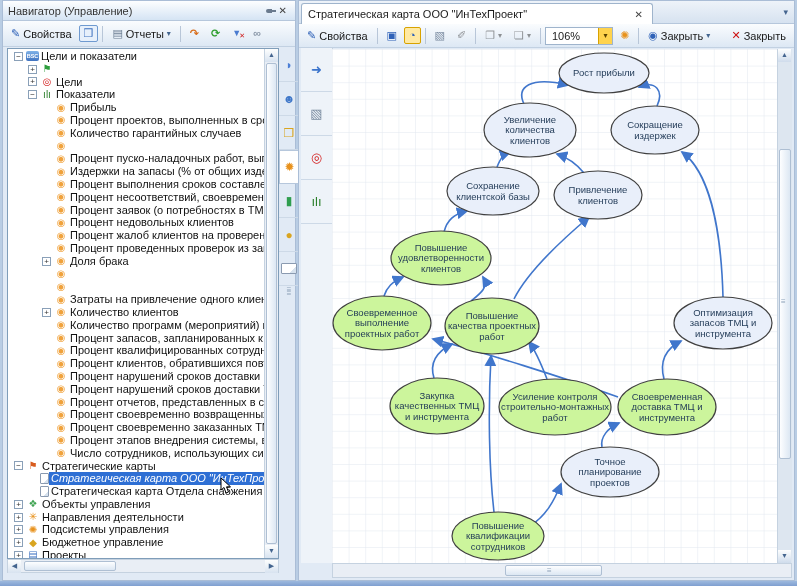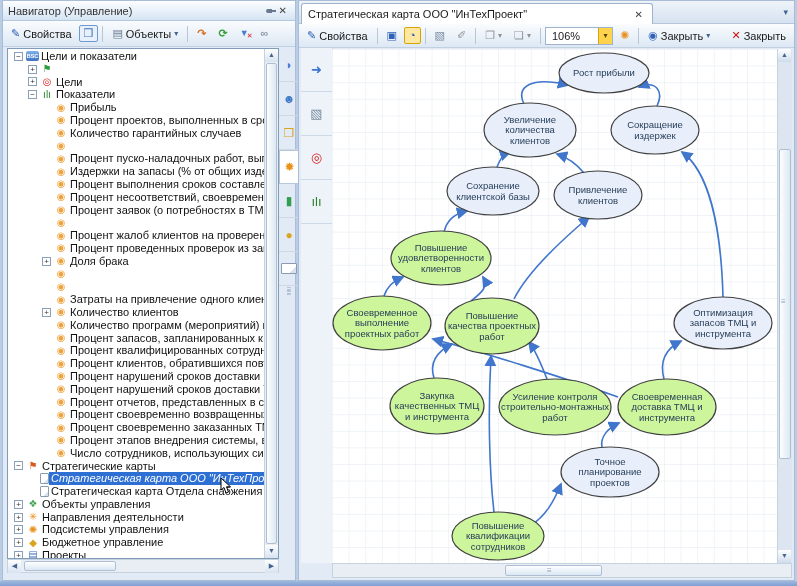--- a/index.html
+++ b/index.html
@@ -87,21 +87,21 @@
     <span class="tb-btn">
       <span class="gi" style="color:#2f62b8">✎</span>
       <span>Свойства</span>
     </span>
     <span class="tb-btn framed">
       <span class="gi" style="color:#3f72c0">❒</span>
     </span>
     <span class="tb-sep"></span>
     <span class="tb-btn">
       <span class="gi" style="color:#6b7d92">▤</span>
-      <span>Объекты</span>
+      <span>Отчеты</span>
       <span class="gi" style="font-size:8px;color:#44658f">▾</span>
     </span>
     <span class="tb-sep"></span>
     <span class="tb-btn">
         <span class="gi" style="color:#d87020;font-weight:bold">↷</span>
       </span>
     <span class="tb-btn">
         <span class="gi" style="color:#2f9e2f;font-weight:bold">⟳</span>
       </span>
     <span class="tb-btn" style="position:relative">
@@ -174,20 +174,21 @@
           <span class="lbl">Процент несоответствий, своевременно дов</span>
         </div>
         <div class="tree-row" style="padding-left: 34px;">
           <span class="exp-spacer"></span>
           <span class="ti ti-indicator" style="color: rgb(240, 162, 60);">◉</span>
           <span class="lbl">Процент заявок (о потребностях в ТМЦ и инс</span>
         </div>
         <div class="tree-row" style="padding-left: 34px;">
           <span class="exp-spacer"></span>
           <span class="ti ti-indicator" style="color: rgb(240, 162, 60);">◉</span>
+          <span class="lbl">Процент недовольных клиентов</span>
         </div>
         <div class="tree-row" style="padding-left: 34px;">
           <span class="exp-spacer"></span>
           <span class="ti ti-indicator" style="color: rgb(240, 162, 60);">◉</span>
           <span class="lbl">Процент жалоб клиентов на проверенные ра</span>
         </div>
         <div class="tree-row" style="padding-left: 34px;">
           <span class="exp-spacer"></span>
           <span class="ti ti-indicator" style="color: rgb(240, 162, 60);">◉</span>
           <span class="lbl">Процент проведенных проверок из запланир</span>

